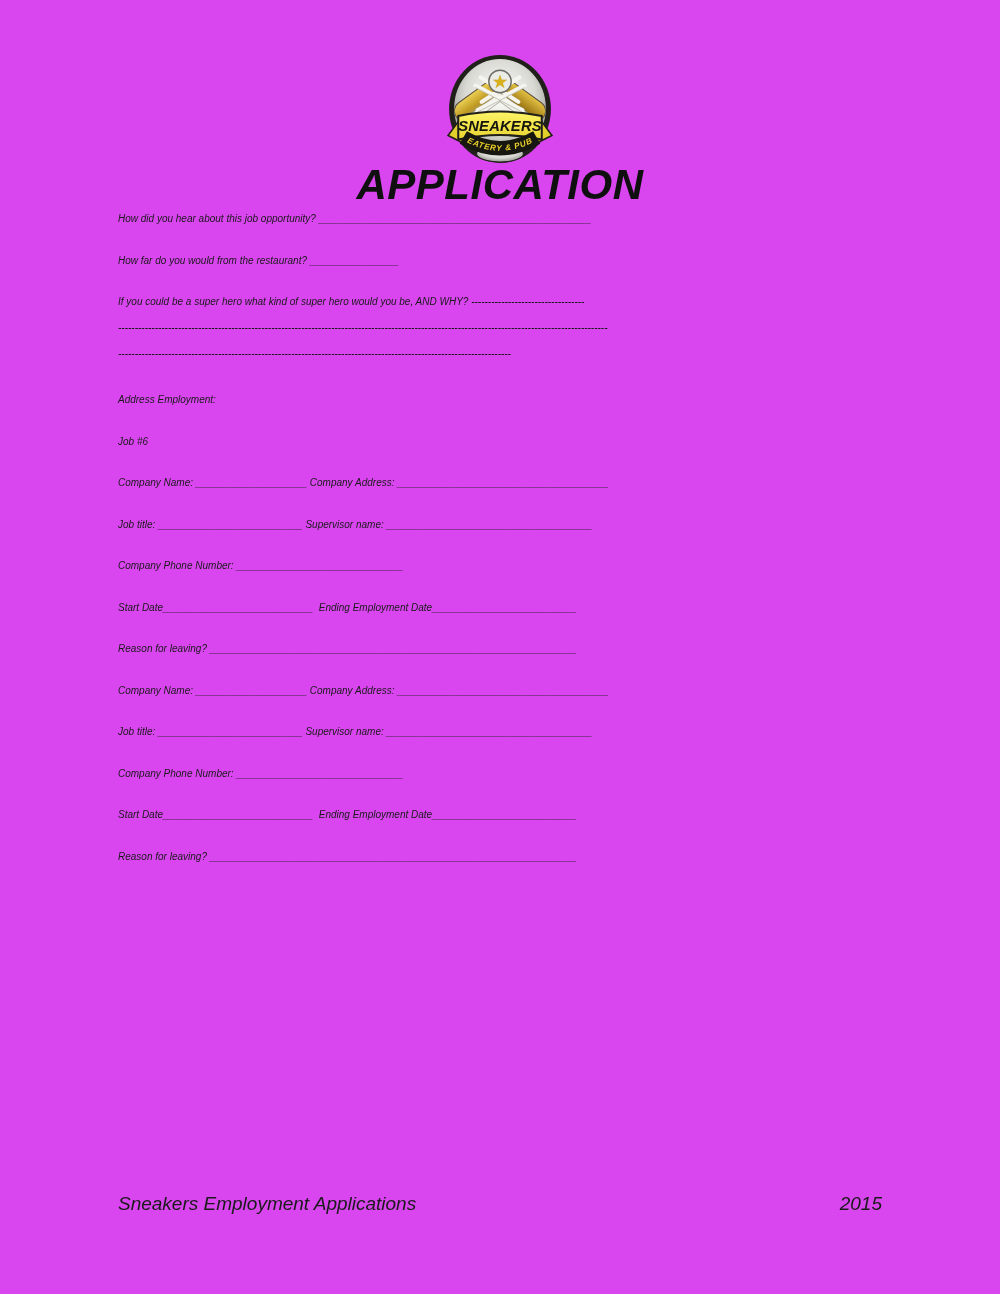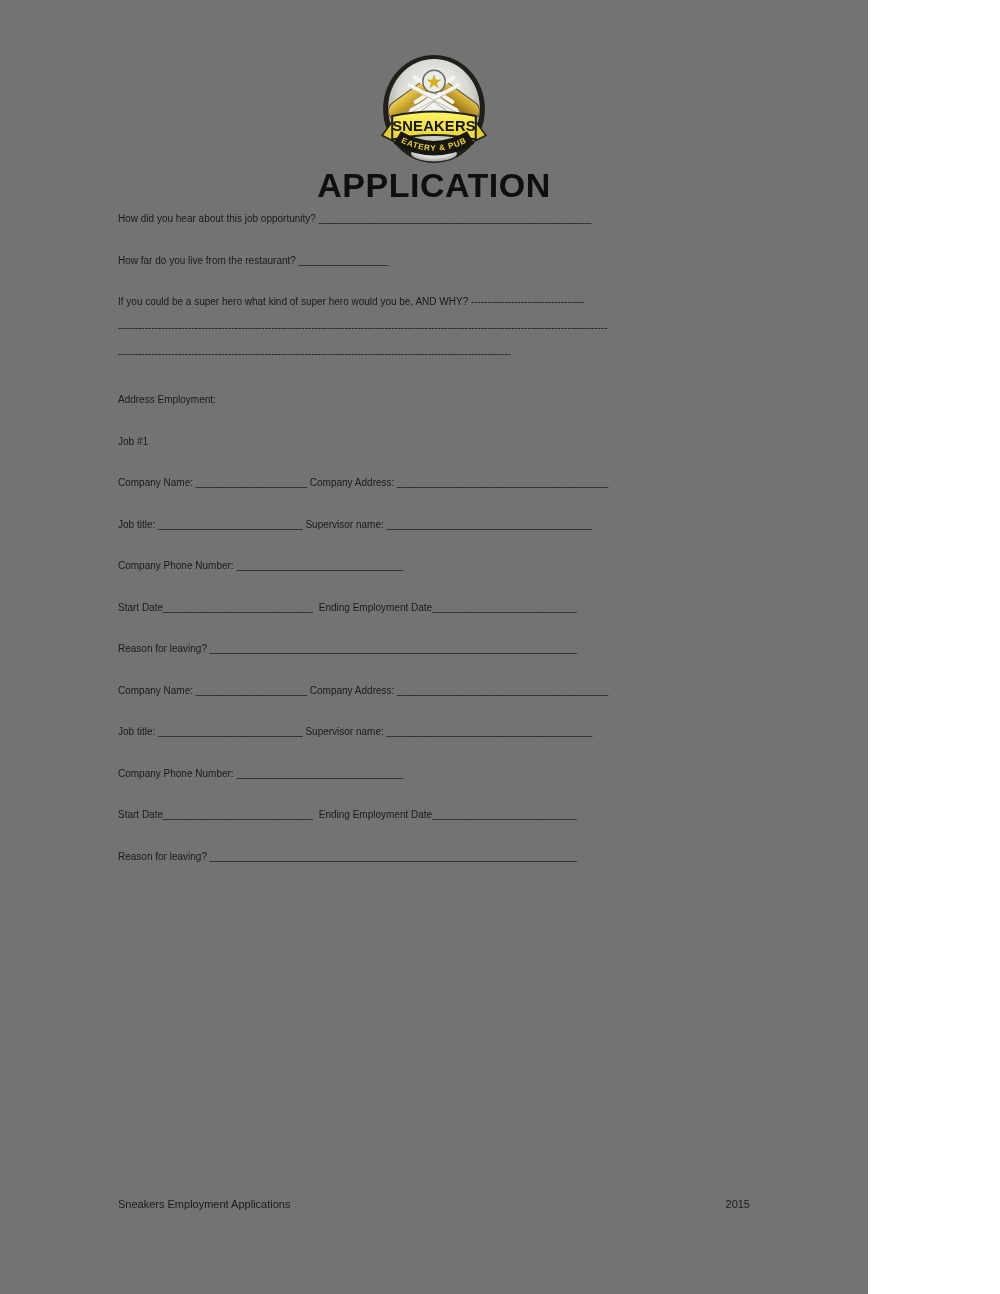--- a/index.html
+++ b/index.html
@@ -4,36 +4,37 @@
 <style>
   * { margin: 0; padding: 0; box-sizing: border-box; }
   html, body { background: #ffffff; }
   body {
     width: 1000px; height: 1294px;
     font-family: "Liberation Sans", sans-serif;
     color: #1a1a1a;
   }
   .page {
     position: relative;
-    width: 868px; height: 1294px;
-    background: #737373;
+    width: 1000px; height: 1294px;
+    background: #d946ef;
     overflow: hidden;
+    font-style: italic;
   }
   .logo-wrap {
     position: absolute;
     top: 55px; left: 50%;
     transform: translateX(-50%);
     width: 110px; height: 110px;
   }
   .doc-title {
     position: absolute;
     top: 165px; left: 0;
     width: 100%;
     text-align: center;
-    font-size: 34px;
+    font-size: 42px;
     font-weight: bold;
     letter-spacing: 0.5px;
     color: #0f0f0f;
     line-height: 40px;
   }
   .content {
     position: absolute;
     top: 206px; left: 118px;
     width: 766px;
   }
@@ -44,21 +45,21 @@
     white-space: pre;
     color: #1a1a1a;
   }
   .para.tight { margin-bottom: 0; }
   .para.after-dashes { margin-bottom: 20px; }
   .footer {
     position: absolute;
     top: 1191px; left: 118px; right: 118px;
     display: flex;
     justify-content: space-between;
-    font-size: 11px;
+    font-size: 19px;
     line-height: 26px;
     color: #1a1a1a;
   }
 </style>
 </head>
 <body>
 
 <div class="page">
 
   <div class="logo-wrap">
@@ -129,29 +130,29 @@
       <text font-family="Liberation Sans, sans-serif" font-size="8" font-weight="bold" letter-spacing="0.6" fill="#ecd32b" dy="2.5">
         <textPath href="#bandArc" startOffset="50%" text-anchor="middle">EATERY &amp; PUB</textPath>
       </text>
     </svg>
   </div>
 
   <div class="doc-title">APPLICATION</div>
 
   <div class="content">
     <div class="para">How did you hear about this job opportunity? _________________________________________________</div>
-    <div class="para">How far do you live from the restaurant? ________________</div>
+    <div class="para">How far do you would from the restaurant? ________________</div>
 
     <div class="para tight">If you could be a super hero what kind of super hero would you be, AND WHY? ----------------------------------</div>
     <div class="para tight">---------------------------------------------------------------------------------------------------------------------------------------------------</div>
     <div class="para after-dashes">----------------------------------------------------------------------------------------------------------------------</div>
 
     <div class="para">Address Employment:</div>
 
-    <div class="para">Job #1</div>
+    <div class="para">Job #6</div>
     <div class="para">Company Name: ____________________ Company Address: ______________________________________</div>
     <div class="para">Job title: __________________________ Supervisor name: _____________________________________</div>
     <div class="para">Company Phone Number: ______________________________</div>
     <div class="para">Start Date___________________________  Ending Employment Date__________________________</div>
     <div class="para">Reason for leaving? __________________________________________________________________</div>
 
     <div class="para">Company Name: ____________________ Company Address: ______________________________________</div>
     <div class="para">Job title: __________________________ Supervisor name: _____________________________________</div>
     <div class="para">Company Phone Number: ______________________________</div>
     <div class="para">Start Date___________________________  Ending Employment Date__________________________</div>

